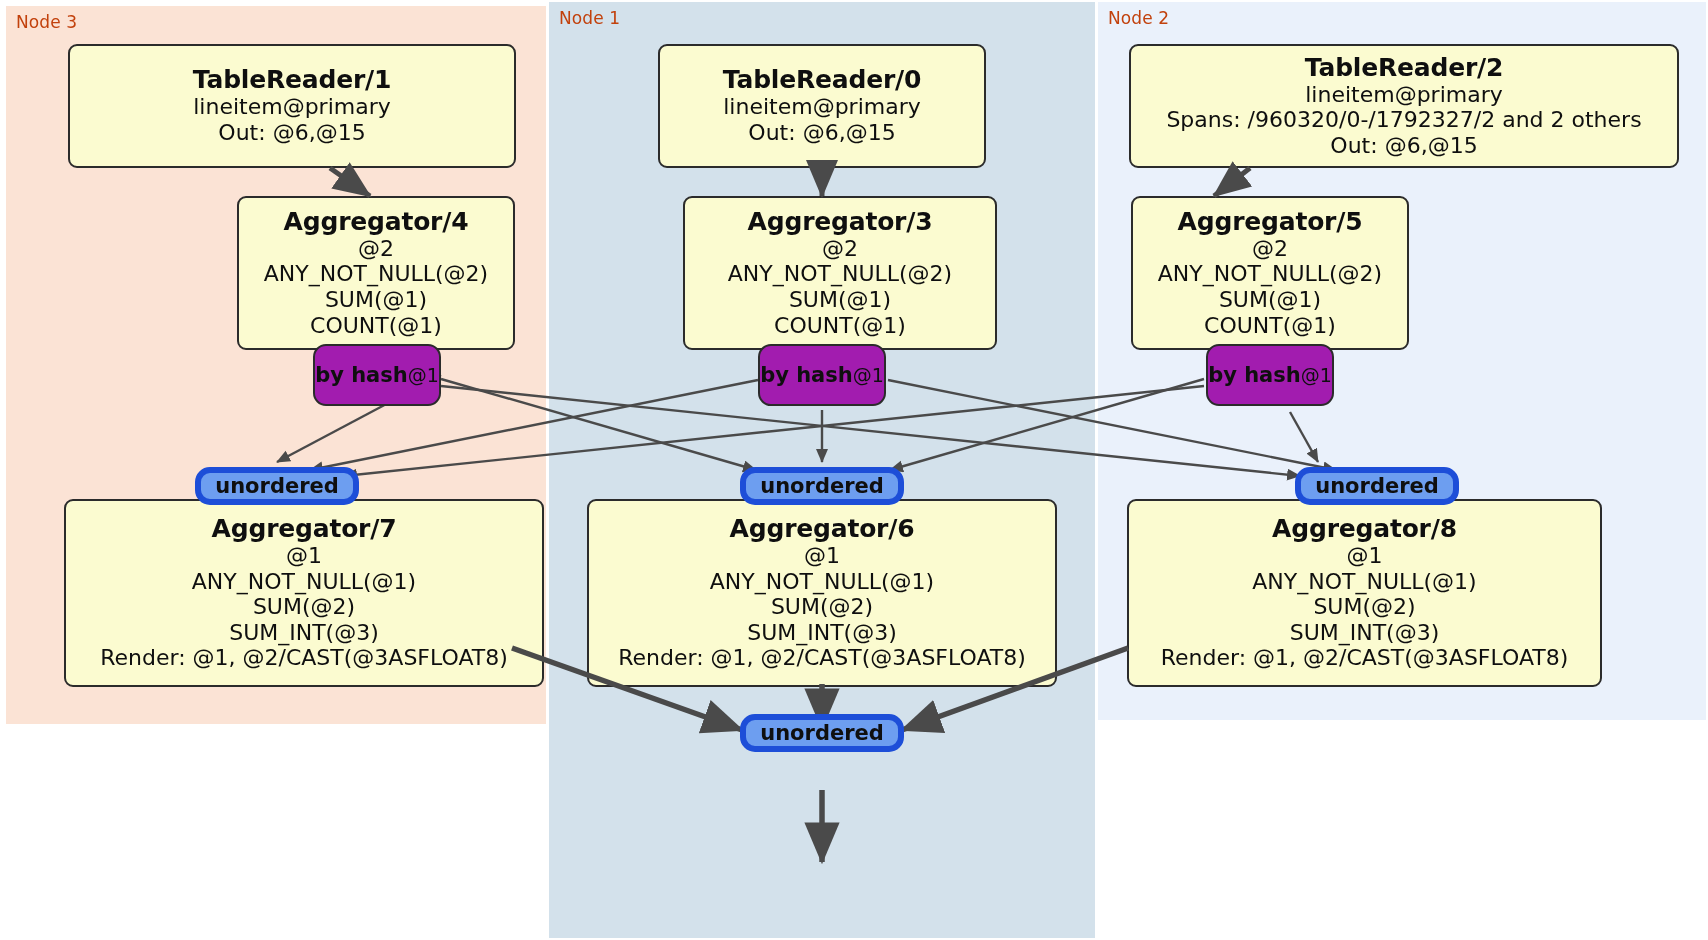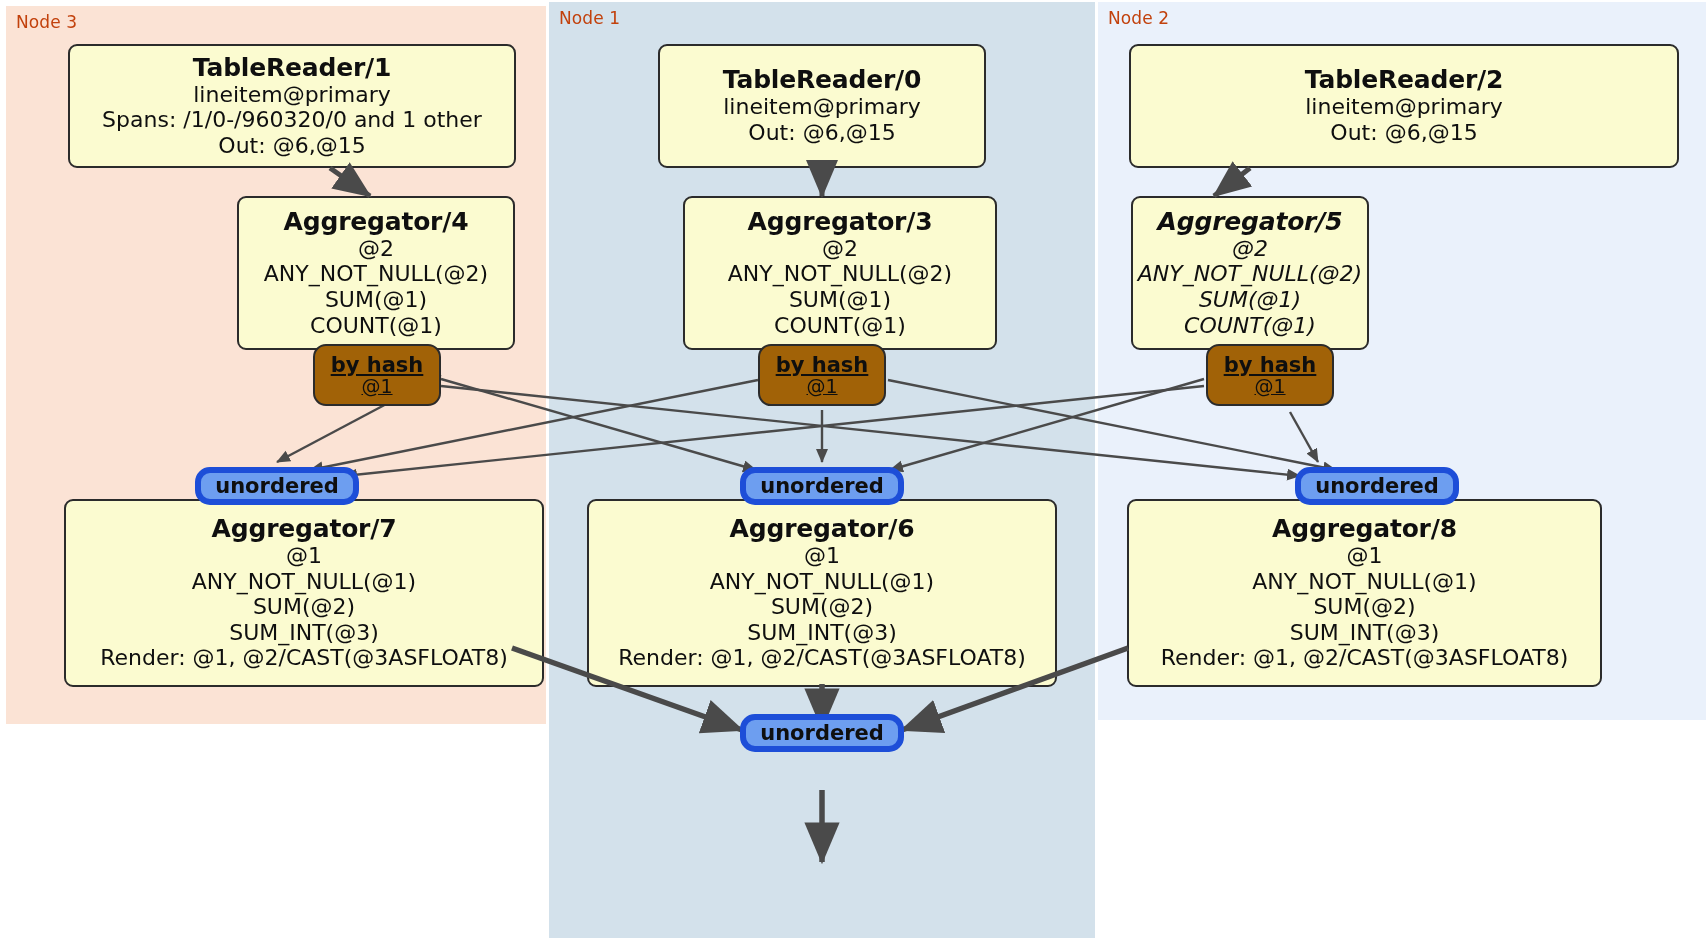--- a/index.html
+++ b/index.html
@@ -27,23 +27,23 @@
     background:#fbfbd0;border:2px solid #2b2b2b;border-radius:9px;
     text-align:center;color:#0f0f0f;
     display:flex;flex-direction:column;justify-content:center;align-items:center;
   }
   .box .title{font-weight:bold;font-size:25px;line-height:1.12;letter-spacing:-.2px;}
   .box .line{font-size:22px;line-height:1.16;white-space:nowrap;}
 
   
   .router{
     position:absolute;box-sizing:border-box;
-    background:#a16207;border:2px solid #2b2b2b;border-radius:13px;
-    display:flex;flex-direction:column;justify-content:center;align-items:center;
-    color:#0f0f0f;z-index:6;text-decoration:underline;
+    background:#a21caf;border:2px solid #2b2b2b;border-radius:13px;
+    display:flex;flex-direction:row;justify-content:center;align-items:center;
+    color:#0f0f0f;z-index:6;
   }
   .router .rtitle{font-weight:bold;font-size:21px;line-height:1.05;}
   .router .rsub{font-size:19px;line-height:1.1;}
 
   .sync{
     position:absolute;box-sizing:border-box;
     background:#6d9ef0;border:6px solid #1d4ed8;border-radius:15px;
     display:flex;justify-content:center;align-items:center;
     font-weight:bold;font-size:21px;color:#0f0f0f;z-index:6;
   }
@@ -95,53 +95,53 @@
     <path d="M 512,648 L 742,730" stroke="#4a4a4a" stroke-width="5.5" fill="none" marker-end="url(#ah)"></path>
     <path d="M 822,684 L 822,728" stroke="#4a4a4a" stroke-width="5.5" fill="none" marker-end="url(#ah)"></path>
     <path d="M 1128,648 L 902,730" stroke="#4a4a4a" stroke-width="5.5" fill="none" marker-end="url(#ah)"></path>
 
     <path d="M 822,790 L 822,862" stroke="#4a4a4a" stroke-width="5.5" fill="none" marker-end="url(#ah)"></path>
   </svg>
 
   <div class="box" style="left:68px;top:44px;width:448px;height:124px;">
     <div class="title">TableReader/1</div>
     <div class="line">lineitem@primary</div>
-    <div class="line">Spans: /1/0-/960320/0 and 1 other</div>
     <div class="line">Out: @6,@15</div>
   </div>
 
   <div class="box" style="left:658px;top:44px;width:328px;height:124px;">
     <div class="title">TableReader/0</div>
     <div class="line">lineitem@primary</div>
     <div class="line">Out: @6,@15</div>
   </div>
 
   <div class="box" style="left:1129px;top:44px;width:550px;height:124px;">
     <div class="title">TableReader/2</div>
     <div class="line">lineitem@primary</div>
+    <div class="line">Spans: /960320/0-/1792327/2 and 2 others</div>
     <div class="line">Out: @6,@15</div>
   </div>
 
   <div class="box" style="left:237px;top:196px;width:278px;height:154px;">
     <div class="title">Aggregator/4</div>
     <div class="line">@2</div>
     <div class="line">ANY_NOT_NULL(@2)</div>
     <div class="line">SUM(@1)</div>
     <div class="line">COUNT(@1)</div>
   </div>
 
   <div class="box" style="left:683px;top:196px;width:314px;height:154px;">
     <div class="title">Aggregator/3</div>
     <div class="line">@2</div>
     <div class="line">ANY_NOT_NULL(@2)</div>
     <div class="line">SUM(@1)</div>
     <div class="line">COUNT(@1)</div>
   </div>
 
-  <div class="box" style="left:1131px;top:196px;width:238px;height:154px;font-style:italic;">
+  <div class="box" style="left:1131px;top:196px;width:278px;height:154px;">
     <div class="title">Aggregator/5</div>
     <div class="line">@2</div>
     <div class="line">ANY_NOT_NULL(@2)</div>
     <div class="line">SUM(@1)</div>
     <div class="line">COUNT(@1)</div>
   </div>
 
   <div class="router" style="left:313px;top:344px;width:128px;height:62px;">
     <div class="rtitle">by hash</div>
     <div class="rsub">@1</div>

